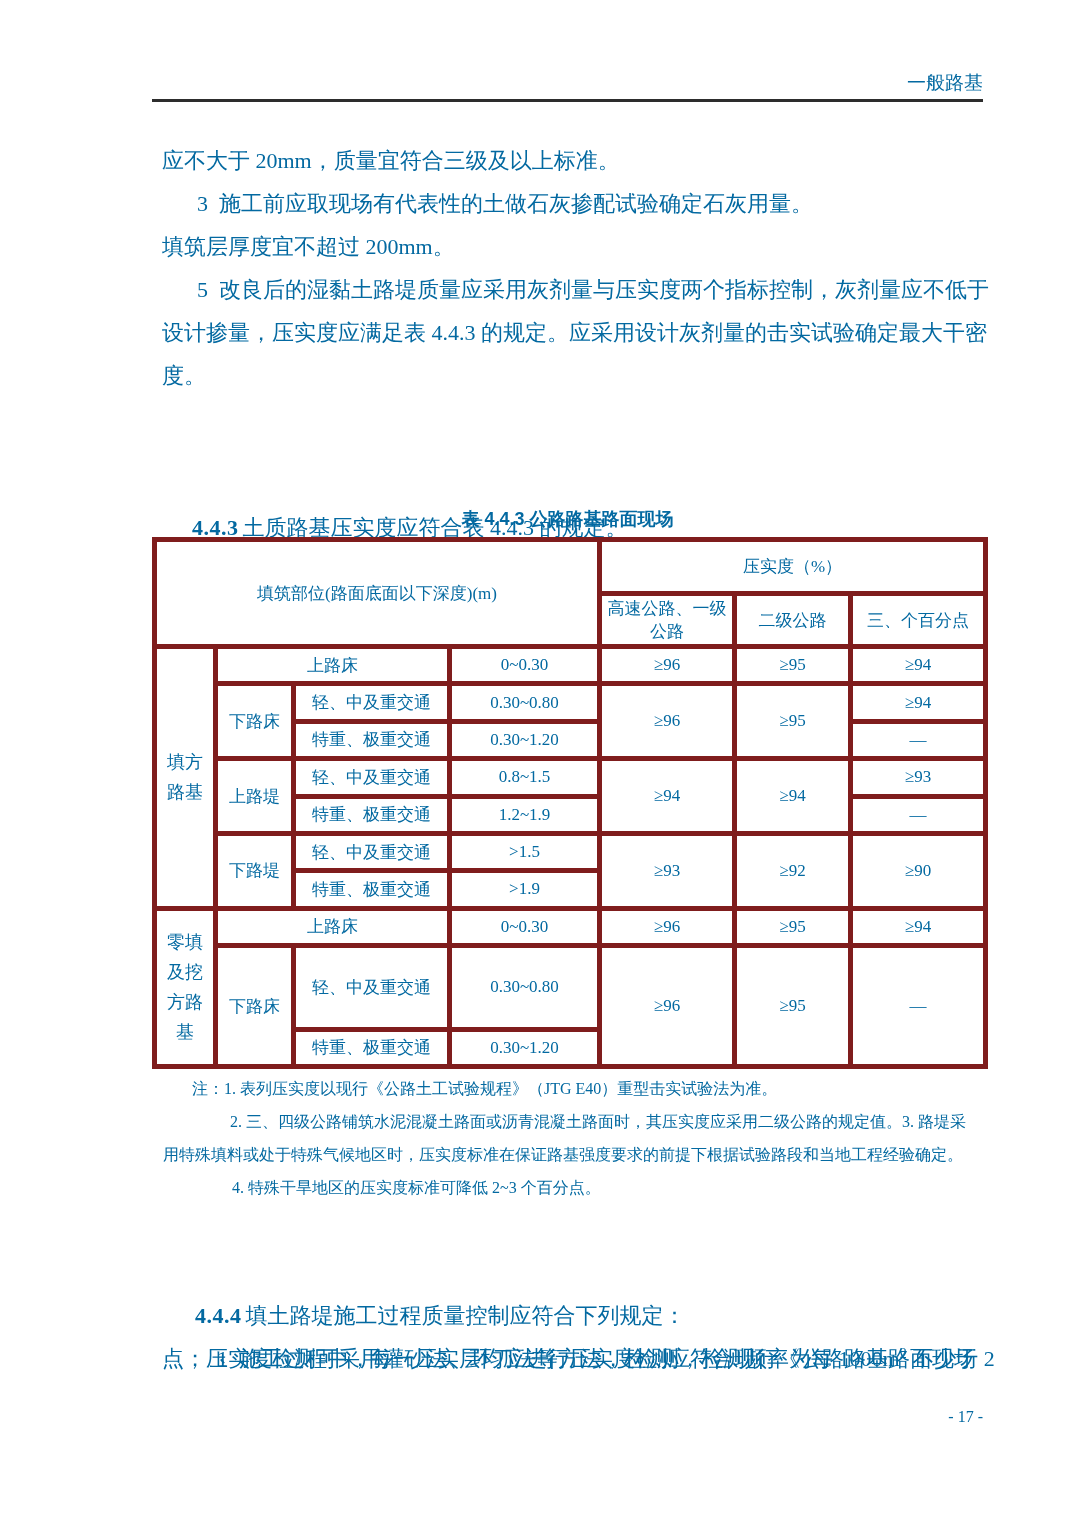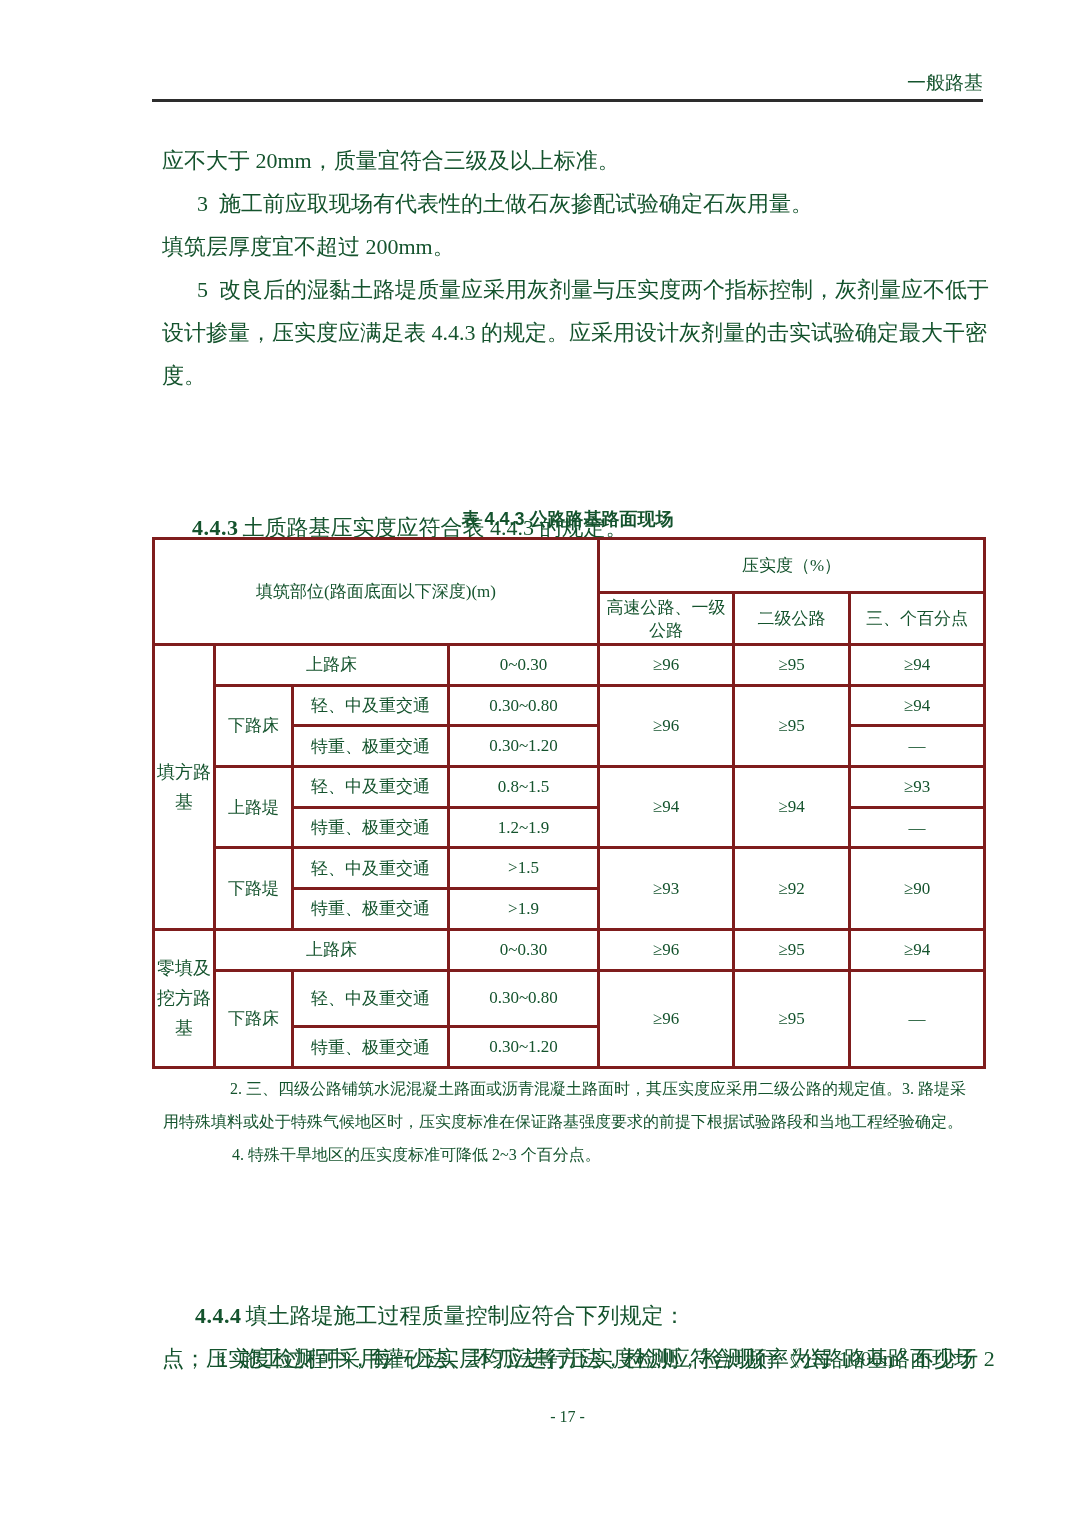--- a/index.html
+++ b/index.html
@@ -1,18 +1,18 @@
 <!DOCTYPE html>
 <html><head>
 <meta charset="utf-8">
 <style>
   html,body { margin:0; padding:0; background:#e8e8e8; }
   .page {
     position:relative; width:1074px; height:1520px; background:#ffffff;
-    margin:0 auto; overflow:hidden; color:#14532d;
+    margin:0 auto; overflow:hidden; color:#0369a1;
     font-family:"Liberation Serif","DejaVu Serif",serif;
   }
   
   .running-header {
     position:absolute; left:152px; top:72px; width:831px;
     text-align:right; font-size:19px; line-height:22px;
     border-bottom:3px solid #2d2d2d; padding-bottom:5px;
   }
   
   .body-block { position:absolute; left:162px; top:139px; width:818px; font-size:22px; }
@@ -28,40 +28,40 @@
     font-family:"Liberation Sans","DejaVu Sans",sans-serif;
     font-weight:bold; font-size:18px; line-height:24px;
   }
   
   .tbl {
     position:absolute; left:152px; top:537px; width:831px; height:532px;
     border-collapse:collapse; table-layout:fixed; font-size:17px;
     border:2px solid #1f1f1f;
   }
   .tbl td {
-    border:3px solid #7f1d1d; text-align:center; vertical-align:middle;
+    border:5px solid #7f1d1d; text-align:center; vertical-align:middle;
     padding:1px 2px; overflow:hidden;
   }
   .hrow1 { height:54px; }
   .hrow2 { height:52px; }
   .group-label { font-size:18px; line-height:30px; }
   
   .notes { position:absolute; left:152px; top:1072px; width:862px; font-size:16px; }
   .nline { height:33px; line-height:33px; white-space:pre; }
   .n1 { padding-left:40px; }
   .n2a { padding-left:78px; }
   .n2b { padding-left:11px; }
   .n4 { padding-left:80px; }
   
   .s444 { position:absolute; left:162px; top:1251px; width:818px; font-size:22px; }
   .sup { font-size:14px; vertical-align:super; line-height:0; }
   
   .page-footer {
     position:absolute; left:152px; top:1406px; width:831px;
-    text-align:center; font-size:16px; line-height:22px;
+    text-align:right; font-size:16px; line-height:22px;
   }
 </style>
 </head>
 <body>
 
 <div class="page">
 
   <div class="running-header">
     <span>一般路基</span>
   </div>
@@ -166,20 +166,21 @@
         <td rowspan="2">—</td>
       </tr>
       <tr>
         <td>特重、极重交通</td>
         <td>0.30~1.20</td>
       </tr>
     </tbody>
   </table>
 
   <div class="notes">
+    <div class="nline n1">注：1. 表列压实度以现行《公路土工试验规程》（JTG E40）重型击实试验法为准。</div>
     <div class="nline n2a">2. 三、四级公路铺筑水泥混凝土路面或沥青混凝土路面时，其压实度应采用二级公路的规定值。3. 路堤采</div>
     <div class="nline n2b">用特殊填料或处于特殊气候地区时，压实度标准在保证路基强度要求的前提下根据试验路段和当地工程经验确定。</div>
     <div class="nline n4">4. 特殊干旱地区的压实度标准可降低 2~3 个百分点。</div>
   </div>
 
   <div class="s444">
     <div class="line">
       <span class="clause-num">4.4.4</span><span>填土路堤施工过程质量控制应符合下列规定：</span>
     </div>
     <div class="line ind-item-sm">

